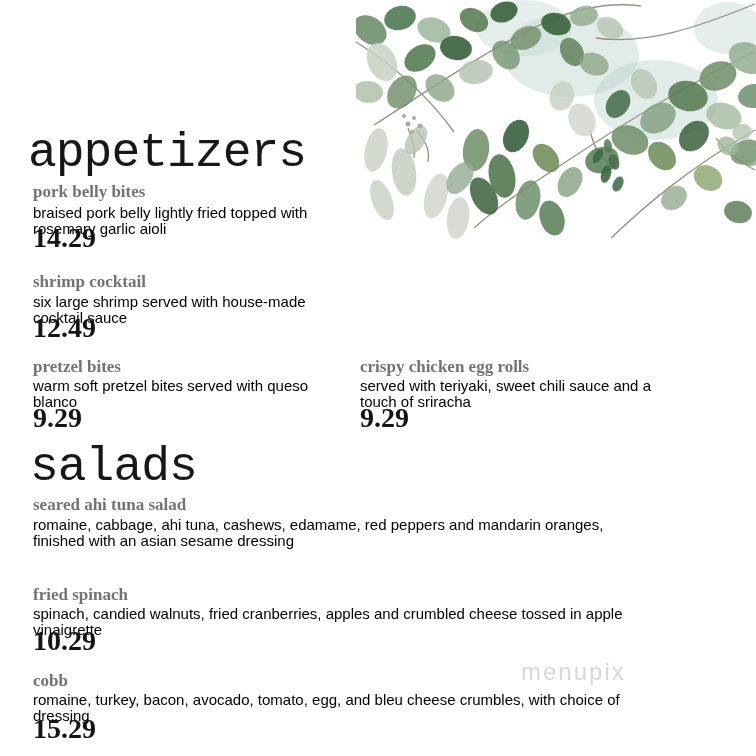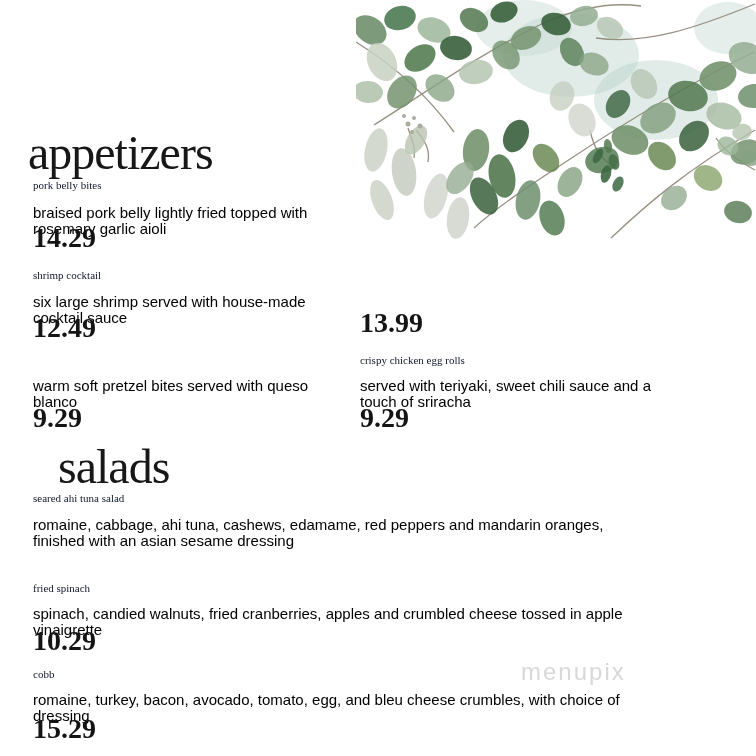--- a/index.html
+++ b/index.html
@@ -1,23 +1,23 @@
 <!DOCTYPE html>
 <html><head>
 <meta charset="utf-8">
 <style>
   html,body{margin:0;padding:0;background:#fff;}
   #page{position:relative;width:756px;height:756px;background:#ffffff;overflow:hidden;
         font-family:"Liberation Sans",sans-serif;}
-  .section-title{position:absolute;font-family:Liberation Serif, serif;font-weight:500;
+  .section-title{position:absolute;font-family:Liberation Mono, monospace;font-weight:500;
         font-size:48px;line-height:1;color:#171717;letter-spacing:-1px;}
   #ttl-app{left:28px;top:97px;}
-  #ttl-sal{left:30px;top:411px;margin-left:28px;}
-  .nm{position:absolute;font-family:"Liberation Serif",serif;font-weight:normal;
-      font-size:11px;line-height:19px;color:#0f172a;}
+  #ttl-sal{left:30px;top:411px;}
+  .nm{position:absolute;font-family:"Liberation Serif",serif;font-weight:bold;
+      font-size:17px;line-height:19px;color:#737373;}
   .ds{position:absolute;font-size:15px;line-height:16px;color:#000000;white-space:pre-line;}
   .pr{position:absolute;font-family:Liberation Serif, serif;font-weight:bold;
       font-size:28px;line-height:24px;color:#141414;text-align:left;}
   
   .colL{left:33px;width:295px;}
   .colR{left:360px;width:292px;}
   .colS{left:33px;width:618px;}
   #nm-a0{top:165px}#ds-a0{top:190px}#pr-a0{top:226px}
   #nm-a1{top:255px}#ds-a1{top:279px}#pr-a1{top:316px}
   #nm-a2{top:340px}#ds-a2{top:363px}#pr-a2{top:406px}
@@ -129,25 +129,25 @@
   <h3 class="nm colL" id="nm-a0">pork belly bites</h3>
   <p class="ds colL" id="ds-a0">braised pork belly lightly fried topped with
 rosemary garlic aioli</p>
   <div class="pr colL" id="pr-a0">14.29</div>
 
   <h3 class="nm colL" id="nm-a1">shrimp cocktail</h3>
   <p class="ds colL" id="ds-a1">six large shrimp served with house-made
 cocktail sauce</p>
   <div class="pr colL" id="pr-a1">12.49</div>
 
+  <h3 class="nm colL" id="nm-a2">pretzel bites</h3>
   <p class="ds colL" id="ds-a2">warm soft pretzel bites served with queso
 blanco</p>
   <div class="pr colL" id="pr-a2">9.29</div>
 
-  <div class="pr colR" id="pr-r0">13.99</div>
 
   <h3 class="nm colR" id="nm-r1">crispy chicken egg rolls</h3>
   <p class="ds colR" id="ds-r1">served with teriyaki, sweet chili sauce and a
 touch of sriracha</p>
   <div class="pr colR" id="pr-r1">9.29</div>
 
   <h3 class="nm colS" id="nm-s0">seared ahi tuna salad</h3>
   <p class="ds colS" id="ds-s0">romaine, cabbage, ahi tuna, cashews, edamame, red peppers and mandarin oranges,
 finished with an asian sesame dressing</p>
 

